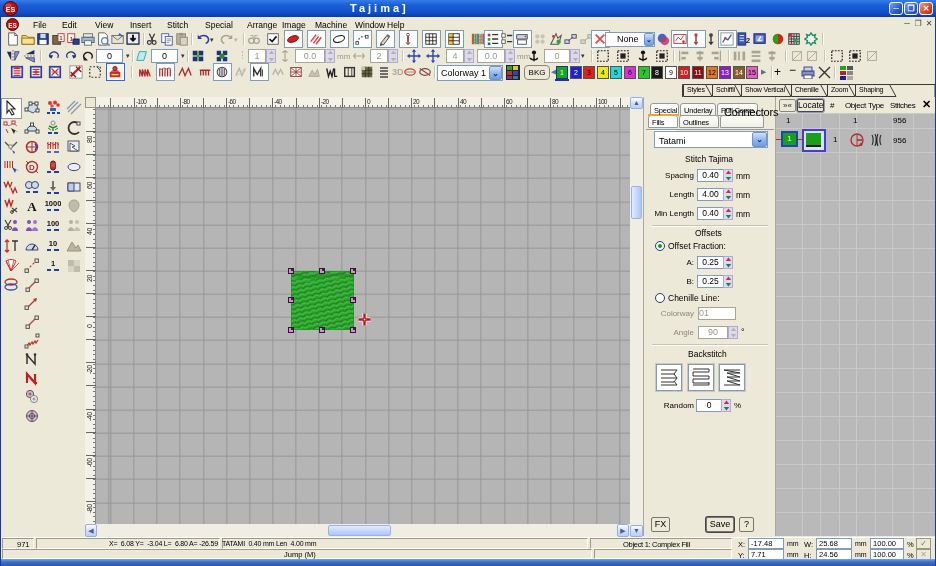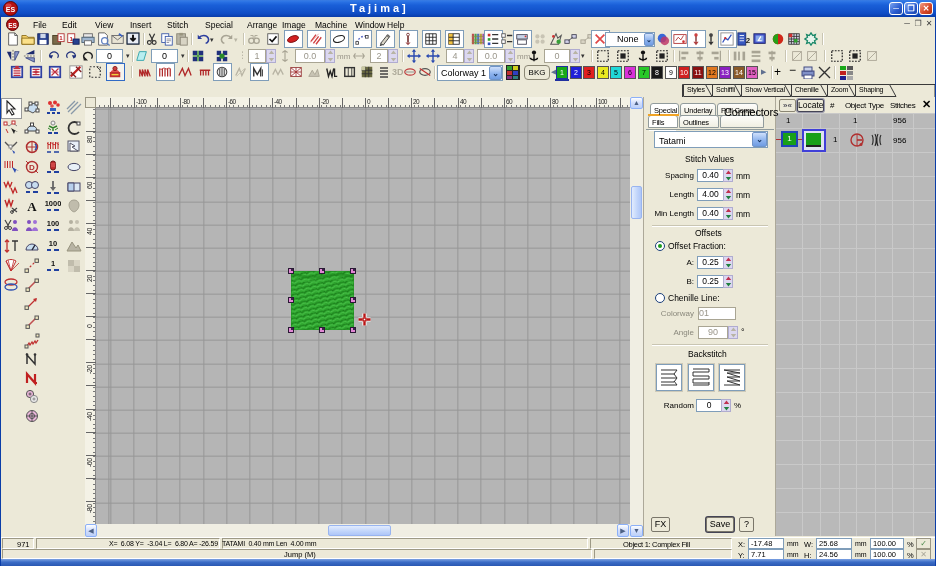--- a/index.html
+++ b/index.html
@@ -945,21 +945,21 @@
 <div style="position:absolute;left:652px;top:118px;font-size:7.5px;color:#000;z-index:5;letter-spacing:-0.2px;white-space:pre;">Fills</div>
 <div class="" style="left:679px;top:115px;width:40px;height:13px;background:linear-gradient(180deg,#fdfdfb,#f1efe2);border:1px solid #919b9c;border-bottom:1px solid #919b9c;border-radius:3px 3px 0 0;"></div>
 <div style="position:absolute;left:683px;top:118px;font-size:7.5px;color:#000;z-index:5;letter-spacing:-0.2px;white-space:pre;">Outlines</div>
 <div class="" style="left:720px;top:115px;width:44px;height:13px;background:linear-gradient(180deg,#fdfdfb,#f1efe2);border:1px solid #919b9c;border-bottom:1px solid #919b9c;border-radius:3px 3px 0 0;"></div>
 <div style="position:absolute;left:724px;top:106px;font-size:11px;color:#000;z-index:5;letter-spacing:-0.2px;white-space:pre;">Connectors</div>
 <div class="" style="left:646px;top:129px;width:128px;height:1px;background:#919b9c;"></div>
 <div class="" style="left:649px;top:130px;width:27px;height:1px;background:#fff;z-index:4;"></div>
 <div class="" style="left:654px;top:131px;width:114px;height:17px;background:#fff;border:1px solid #7f9db9;"></div>
 <div style="position:absolute;left:659px;top:136px;font-size:9px;color:#000;white-space:pre;">Tatami</div>
 <div class="" style="left:752px;top:132px;width:15px;height:15px;background:linear-gradient(180deg,#cfe0fb,#8fb4ee 55%,#6f9ce2);border:1px solid #7094c8;border-radius:2px;color:#16335e;font-size:8px;font-weight:bold;text-align:center;line-height:14px;">⌄</div>
-<div style="position:absolute;left:685px;top:154px;font-size:8.5px;color:#000;white-space:pre;">Stitch Values</div>
+<div style="position:absolute;left:685px;top:154px;font-size:8.5px;color:#000;white-space:pre;">Stitch Tajima</div>
 <div style="position:absolute;left:0px;top:171px;font-size:8px;color:#000;left:auto;right:242px;white-space:pre;">Spacing</div>
 <div class="" style="left:697px;top:169px;width:27px;height:13px;background:#fff;border:1px solid #7f9db9;font-size:8.5px;color:#000;text-align:center;line-height:11px;">0.40</div>
 <div class="" style="left:723px;top:169px;width:10px;height:13px;background:#dcd8f0;border:1px solid #b0acd0;"></div>
 <svg style="position:absolute;left:724.5px;top:170px;" width="7" height="11" viewBox="0 0 7 11">
       <path d="M3.5 0.5L6.2 4H0.8z" fill="#c03050"></path>
       <path d="M3.5 10.5L6.2 7H0.8z" fill="#208040"></path>
     </svg>
 <div style="position:absolute;left:736px;top:171px;font-size:8.5px;color:#000;white-space:pre;">mm</div>
 <div style="position:absolute;left:0px;top:190px;font-size:8px;color:#000;left:auto;right:242px;white-space:pre;">Length</div>
 <div class="" style="left:697px;top:188px;width:27px;height:13px;background:#fff;border:1px solid #7f9db9;font-size:8.5px;color:#000;text-align:center;line-height:11px;">4.00</div>

